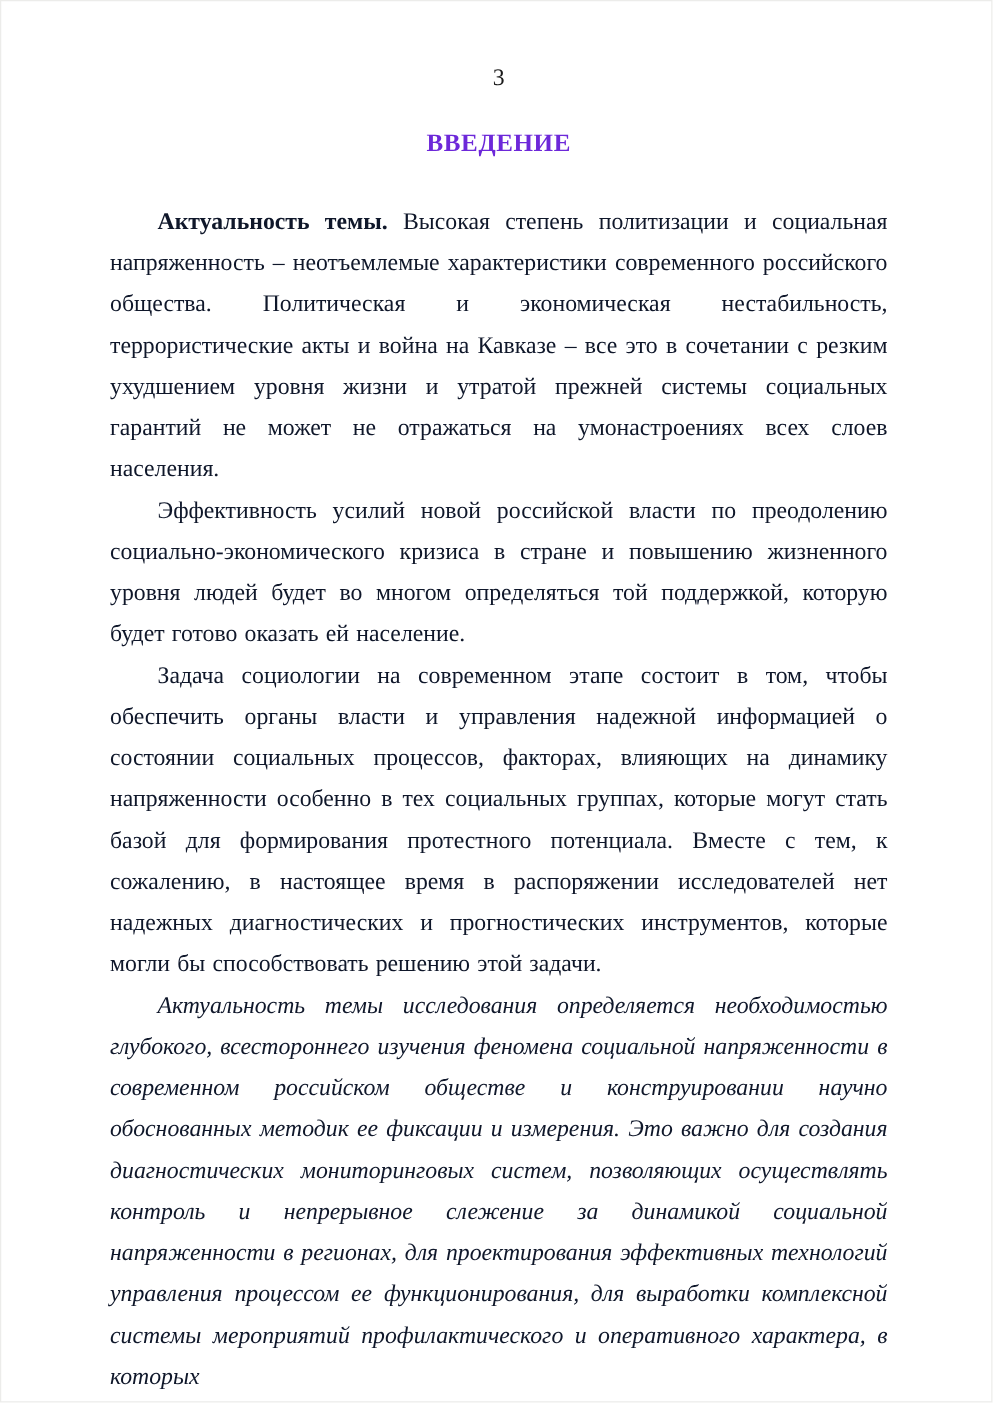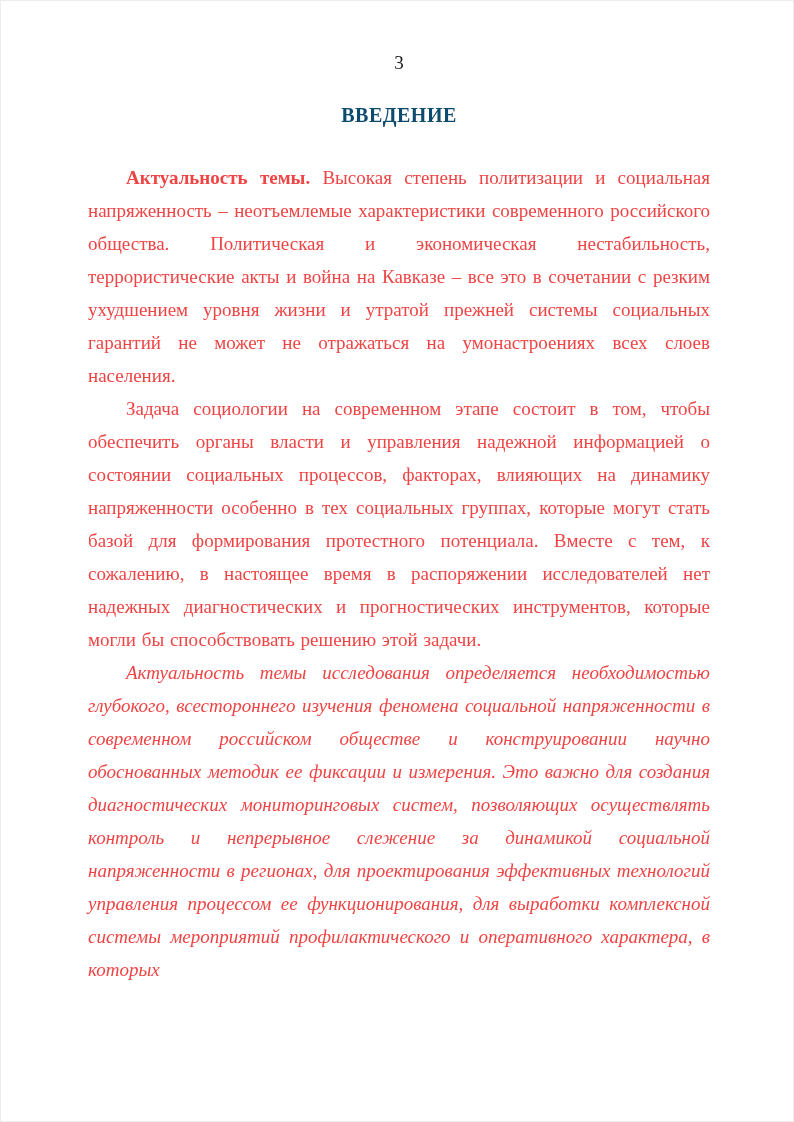--- a/index.html
+++ b/index.html
@@ -32,36 +32,36 @@
   .heading {
     position: absolute;
     top: 103px;
     left: 88px;
     width: 622px;
     text-align: center;
     font-size: 20px;
     font-weight: bold;
     letter-spacing: 0.5px;
     line-height: 24px;
-    color: #0c4a6e;
+    color: #6d28d9;
   }
   .body-text {
     position: absolute;
     top: 161px;
     left: 88px;
     width: 622px;
   }
   .body-text p {
     margin: 0;
     text-indent: 38px;
     text-align: justify;
     font-size: 19px;
     line-height: 33px;
     word-spacing: 1px;
-    color: #ef4444;
+    color: #0f172a;
   }
   .body-text p.continues {
     
     text-align-last: justify;
     font-style: italic;
   }
   .lead-bold {
     font-weight: bold;
   }
 </style>
@@ -71,19 +71,20 @@
 <div class="page">
 
   <div class="page-number">3</div>
 
   <div class="heading">ВВЕДЕНИЕ</div>
 
   <div class="body-text">
 
     <p><span class="lead-bold">Актуальность темы.</span><span> Высокая степень политизации и социальная напряженность – неотъемлемые характеристики современного российского общества. Политическая и экономическая нестабильность, террористические акты и война на Кавказе – все это в сочетании с резким ухудшением уровня жизни и утратой прежней системы социальных гарантий не может не отражаться на умонастроениях всех слоев населения.</span></p>
 
+    <p><span class="lead-bold"></span><span>Эффективность усилий новой российской власти по преодолению социально-экономического кризиса в стране и повышению жизненного уровня людей будет во многом определяться той поддержкой, которую будет готово оказать ей население.</span></p>
 
     <p><span class="lead-bold"></span><span>Задача социологии на современном этапе состоит в том, чтобы обеспечить органы власти и управления надежной информацией о состоянии социальных процессов, факторах, влияющих на динамику напряженности особенно в тех социальных группах, которые могут стать базой для формирования протестного потенциала. Вместе с тем, к сожалению, в настоящее время в распоряжении исследователей нет надежных диагностических и прогностических инструментов, которые могли бы способствовать решению этой задачи.</span></p>
 
     <p class="continues"><span class="lead-bold"></span><span>Актуальность темы исследования определяется необходимостью глубокого, всестороннего изучения феномена социальной напряженности в современном российском обществе и конструировании научно обоснованных методик ее фиксации и измерения. Это важно для создания диагностических мониторинговых систем, позволяющих осуществлять контроль и непрерывное слежение за динамикой социальной напряженности в регионах, для проектирования эффективных технологий управления процессом ее функционирования, для выработки комплексной системы мероприятий профилактического и оперативного характера, в которых</span></p>
 
   </div>
 </div>
 
 </body></html>

